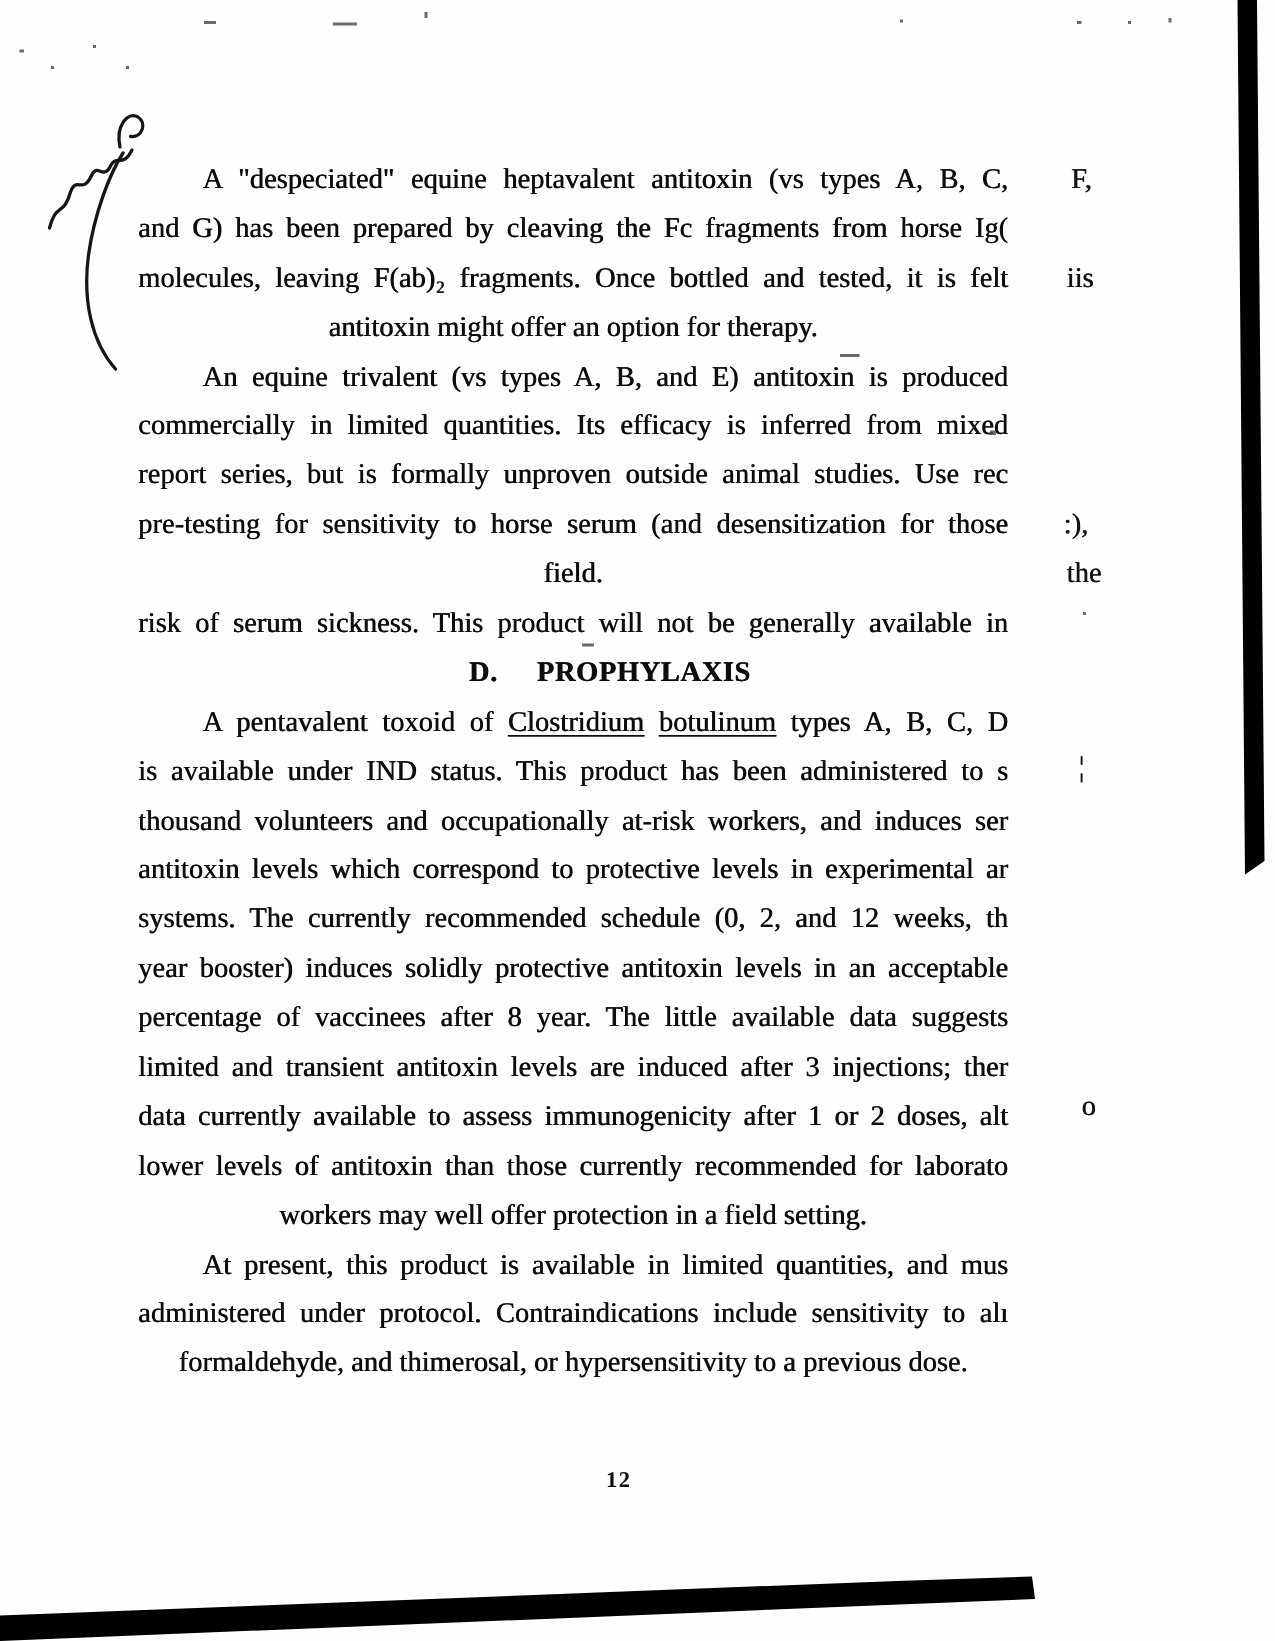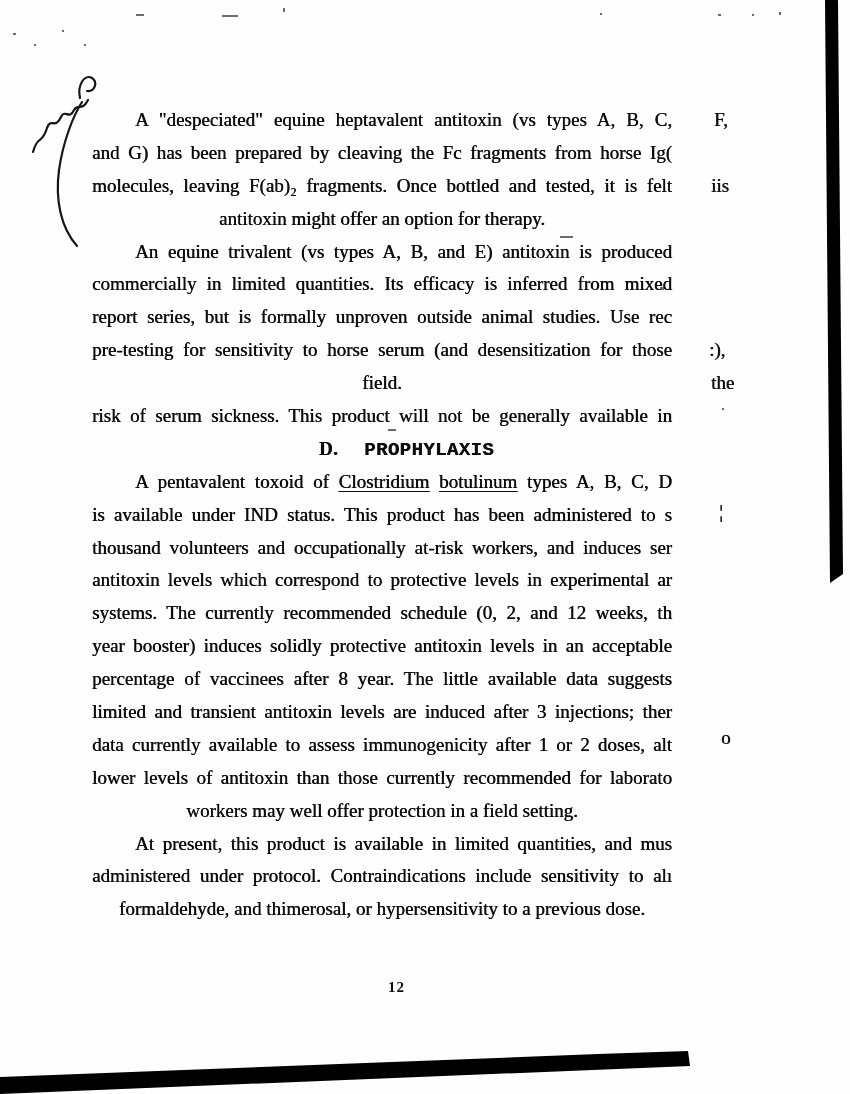--- a/index.html
+++ b/index.html
@@ -13,29 +13,29 @@
   .doc-body{
     position:absolute;left:92px;top:104px;width:580px;
     font-size:19px;color:#0d0d0d;
     text-shadow:0.4px 0 0 currentColor;
   }
   .line{height:32.9px;line-height:32.9px;white-space:nowrap;text-align:center;}
   .line.just{white-space:normal;text-align:justify;text-align-last:justify;}
   .line.indent{padding-left:43px;}
   .line .u{text-decoration:underline;text-underline-offset:3px;}
   .line.heading{padding-left:49px;font-weight:bold;letter-spacing:.4px;}
-  .line.heading .h-title{margin-left:26px;font-family:Liberation Mono, monospace;}
+  .line.heading .h-title{margin-left:26px;}
   
   .frag{
     position:absolute;font-size:19px;color:#141414;
     text-shadow:0.4px 0 0 currentColor;line-height:24px;
   }
   
   .page-num{
-    position:absolute;left:388px;top:979px;font-size:15px;font-weight:bold;
+    position:absolute;left:404px;top:979px;font-size:15px;font-weight:bold;
     letter-spacing:1px;color:#0d0d0d;
   }
   
   .edge-svg{position:absolute;left:0;top:0;pointer-events:none;}
   
   .speck{position:absolute;background:#3a3a3a;opacity:.75;}
   
   .scribble{position:absolute;left:25px;top:60px;}
 </style>
 </head>

